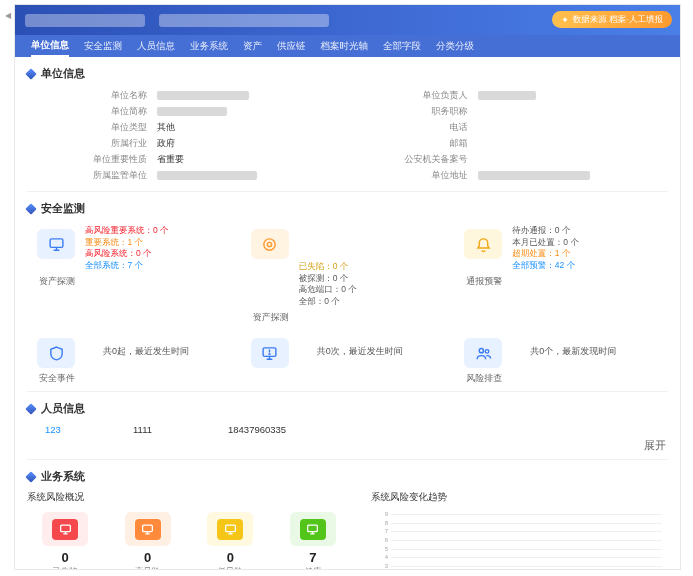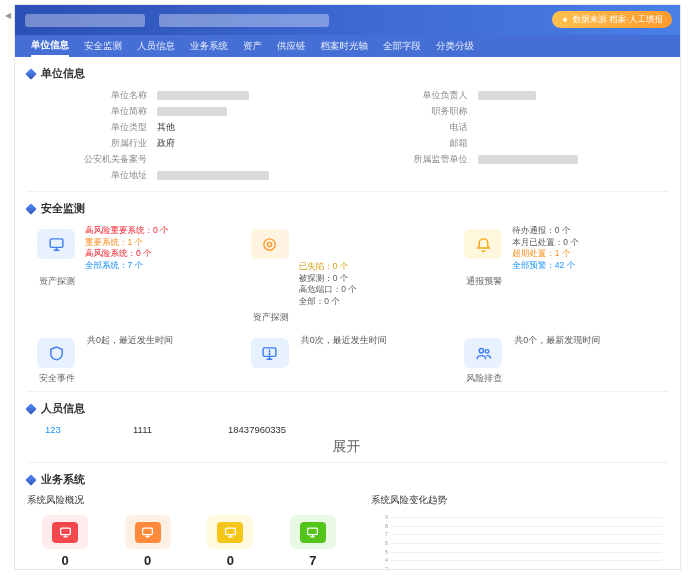--- a/index.html
+++ b/index.html
@@ -53,29 +53,29 @@
   .icon-box svg { width:17px; height:17px; }
   .ib-blue { background:#e8f1ff; color:#3b7cf6; }
   .ib-orange { background:#fff3e2; color:#ff9a2e; }
   .ib-yellow { background:#fff7dd; color:#f0a818; }
   .stat-lines { display:flex; flex-direction:column; }
   .stat-lines span { font-size:8.5px; line-height:11.5px; white-space:nowrap; }
   .c-red { color:#f5222d; } .c-orange { color:#fa8c16; } .c-blue { color:#1890ff; }
   .c-dark { color:#595959; } .c-yellow { color:#d4a017;margin-top:36px; }
   .caption { font-size:9px; color:#666; padding:2px 0 6px 12px; }
 
-  .event-card { display:flex; gap:12px; padding:4px 6px 2px 10px; cursor:pointer; }
+  .event-card { display:flex; align-items:center; gap:28px; padding:4px 6px 2px 10px; cursor:pointer; }
   .event-text { font-size:9px; color:#555; white-space:nowrap; }
 
   
   .person-row { display:flex; align-items:center; font-size:9.5px; padding:3px 0 1px 18px; }
   .p-name { color:#1890ff; width:88px; cursor:pointer; }
   .p-id { width:95px; color:#333; }
   .p-phone { color:#333; }
-  .expand { text-align:center; font-size:14px; color:#666; padding:2px 2px 6px 0; cursor:pointer; }
+  .expand { text-align:right; font-size:11px; color:#666; padding:2px 2px 6px 0; cursor:pointer; }
 
   
   .biz { display:flex; gap:14px; }
   .biz-left { flex:0 0 330px; }
   .biz-right { flex:1; min-width:0; }
   .sub-title { font-size:9.5px; color:#333; padding:2px 0 6px; }
   .risk-stats { display:flex; justify-content:space-between; padding:2px 8px 4px 2px; }
   .risk-item { width:72px; text-align:center; cursor:pointer; }
   .risk-ic-outer { width:46px; height:34px; border-radius:6px; margin:0 auto;
     display:flex; align-items:center; justify-content:center; }
@@ -159,20 +159,24 @@
               <span class="f-label">电话</span>
               <span class="f-value"></span>
             </div>
           <div class="f-cell">
               <span class="f-label">所属行业</span>
               <span class="f-value">政府</span>
             </div>
           <div class="f-cell">
               <span class="f-label">邮箱</span>
               <span class="f-value"></span>
+            </div>
+          <div class="f-cell">
+              <span class="f-label">单位重要性质</span>
+              <span class="f-value">省重要</span>
             </div>
           <div class="f-cell">
               <span class="f-label">公安机关备案号</span>
               <span class="f-value"></span>
             </div>
           <div class="f-cell">
               <span class="f-label">所属监管单位</span>
               <span class="redact" style="width:100px"></span>
             </div>
           <div class="f-cell">

